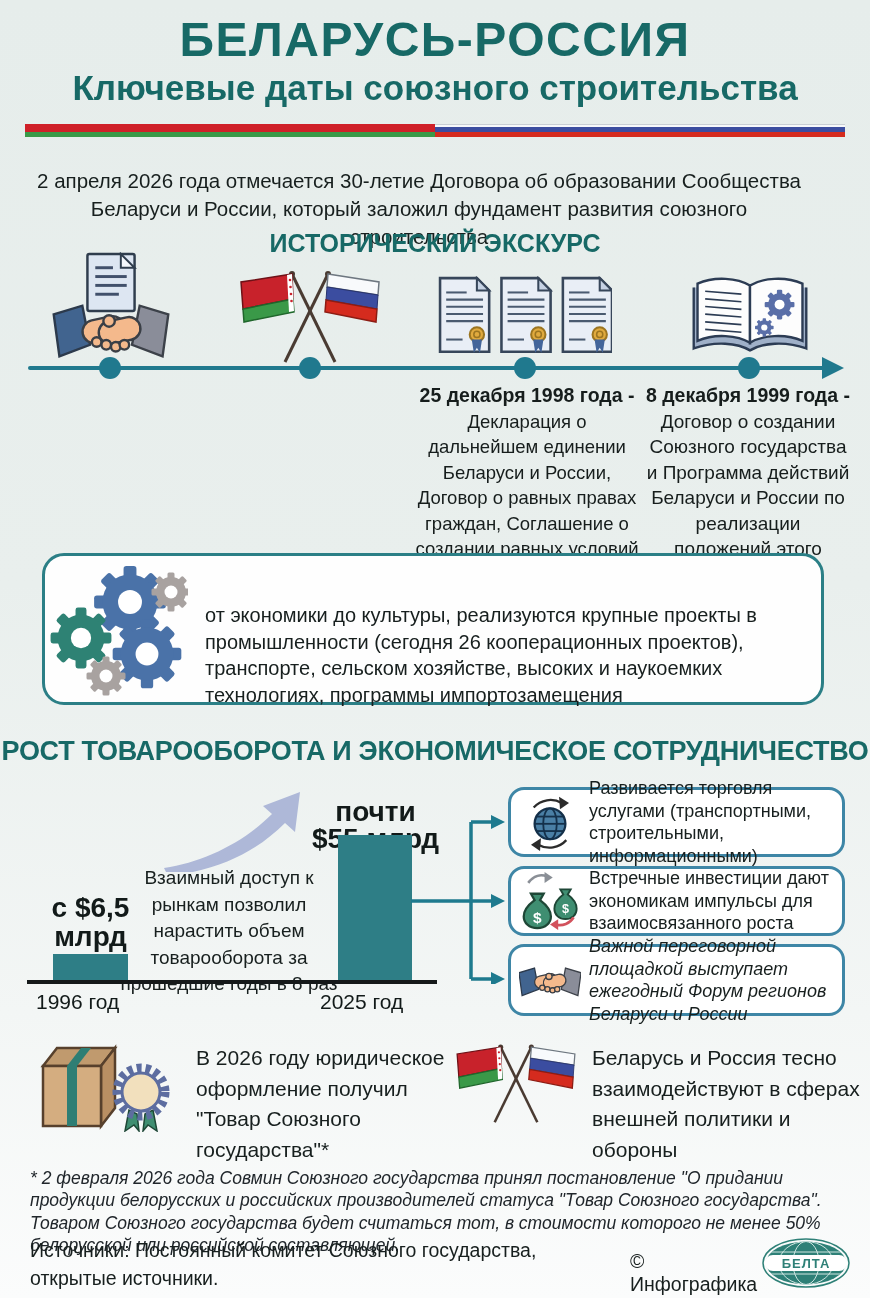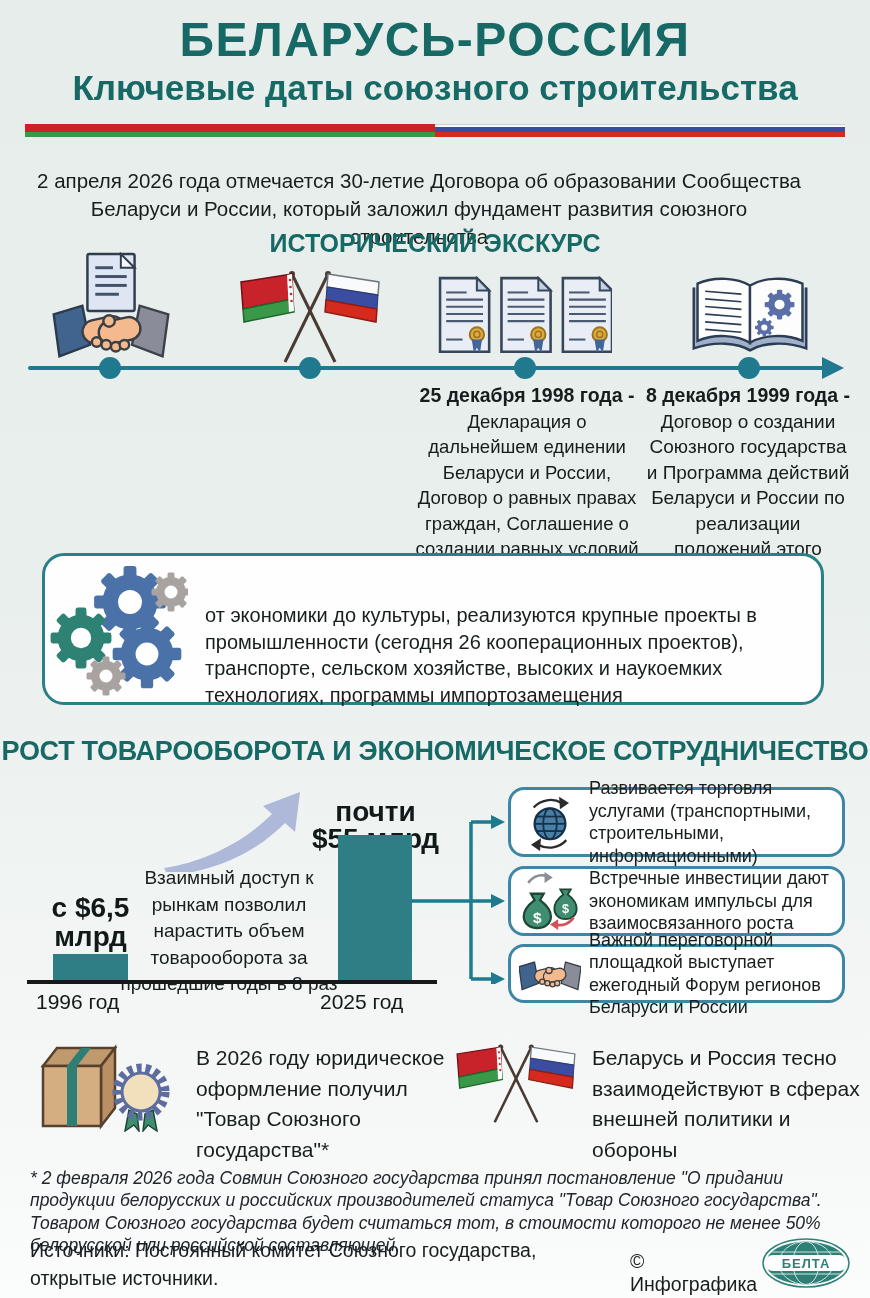--- a/index.html
+++ b/index.html
@@ -43,21 +43,21 @@
   .axis{left:27px;top:980px;width:410px;height:4px;background:#15191a;}
   .year{top:990px;width:110px;font-size:21px;text-align:left;color:#121a19;}
   .year-1996{left:36px;}
   .year-2025{left:320px;}
   .chart-note{left:120px;top:865px;width:218px;font-size:19px;line-height:26.5px;text-align:center;color:#171f1e;}
   .swoosh{left:160px;top:790px;width:152px;height:82px;}
   .connectors{left:405px;top:812px;width:104px;height:172px;}
   .bbox{left:508px;width:337px;background:#fff;border:3px solid #3e86a6;border-radius:16px;box-sizing:border-box;display:flex;align-items:center;gap:8px;padding:5px 8px 5px 8px;}
   .bbox1{top:787px;height:70px;}
   .bbox2{top:866px;height:70px;}
-  .bbox3{top:944px;height:59px;}
+  .bbox3{top:944px;height:72px;font-style:italic;}
   .bicon{flex:0 0 62px;width:62px;display:flex;align-items:center;justify-content:center;}
   .btxt{font-size:18px;line-height:22.5px;color:#171f1e;}
   .goods-icon{left:33px;top:1036px;width:150px;height:96px;}
   .goods-text{left:196px;top:1043px;width:252px;font-size:21px;line-height:30.5px;color:#171f1e;}
   .def-flags{left:452px;top:1040px;width:128px;height:86px;}
   .def-text{left:592px;top:1043px;width:268px;font-size:21px;line-height:30.5px;color:#171f1e;}
   .footnote{left:30px;top:1149px;width:824px;font-size:17.5px;font-style:italic;line-height:22.5px;color:#20262b;}
   .sources{left:30px;top:1236px;width:520px;font-size:19.5px;line-height:28px;white-space:pre-line;color:#171f1e;}
   .credit{left:630px;top:1250px;width:130px;font-size:19.5px;color:#171f1e;}
   .belta-logo{left:762px;top:1238px;width:88px;height:50px;}

